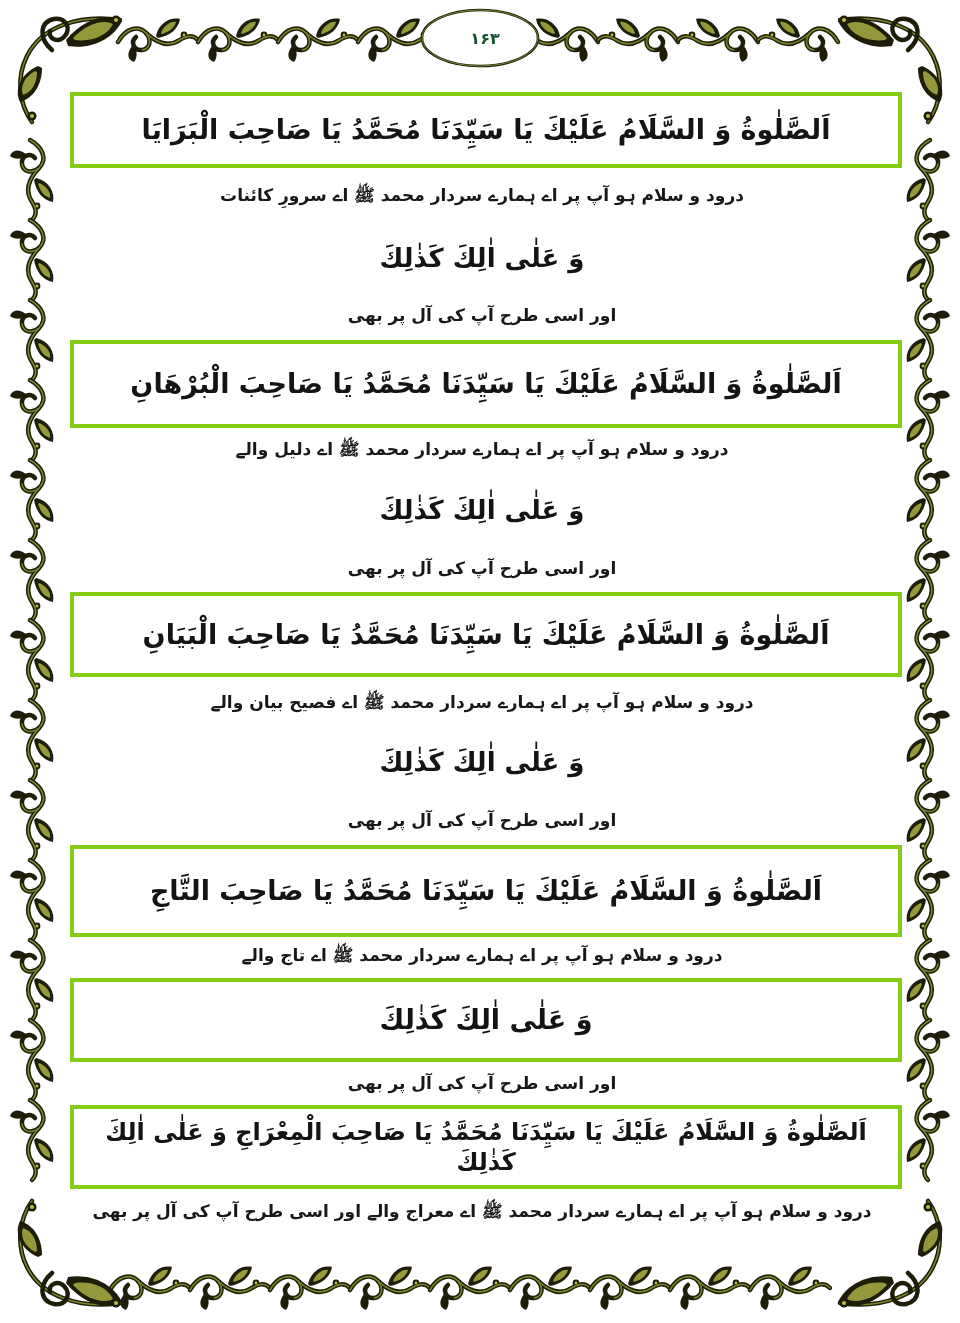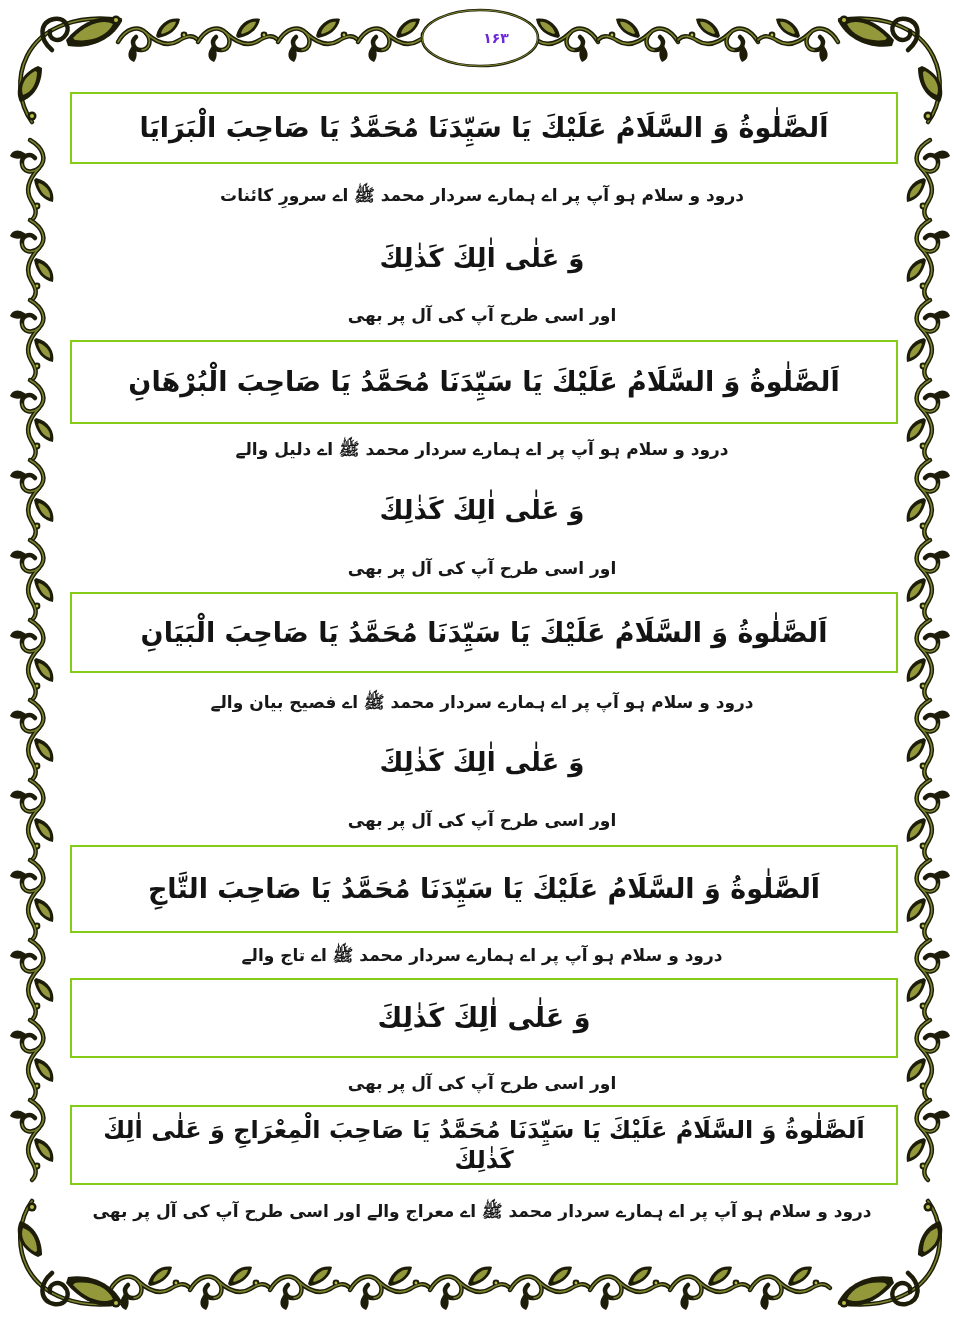--- a/index.html
+++ b/index.html
@@ -10,28 +10,28 @@
   }
   .frame{position:absolute;left:0;top:0;width:960px;height:1323px;pointer-events:none;}
   .pd{fill:none;stroke:#1d1d09;stroke-width:4.5;stroke-linecap:round;}
   .po{fill:none;stroke:#7b842d;stroke-width:1.6;stroke-linecap:round;}
   .leaf{fill:#1d1d09;}
   .leafh{fill:#93993a;}
   .bud{fill:#1d1d09;}
   .budh{fill:#b9bd45;}
 
   .page-num{
-    position:absolute;left:436px;top:16px;width:120px;height:44px;
-    display:flex;align-items:center;justify-content:center;
-    font-size:14px;font-weight:bold;direction:rtl;color:#6d28d9;
+    position:absolute;left:425px;top:16px;width:120px;height:44px;
+    display:flex;align-items:center;justify-content:center;
+    font-size:16px;font-weight:bold;direction:rtl;color:#14532d;
   }
 
   .arabic-box{
     position:absolute;left:70px;width:824px;
-    border:2px solid #84cc16;background:#fff;
+    border:4px solid #84cc16;background:#fff;
     display:flex;align-items:center;justify-content:center;
     direction:rtl;text-align:center;
   }
   .arabic-box span{
     font-weight:bold;font-size:27px;line-height:1.25;
     font-family:"DejaVu Sans",sans-serif;
   }
   .arabic-box.small span{font-size:24px;}
 
   .arabic-line{

